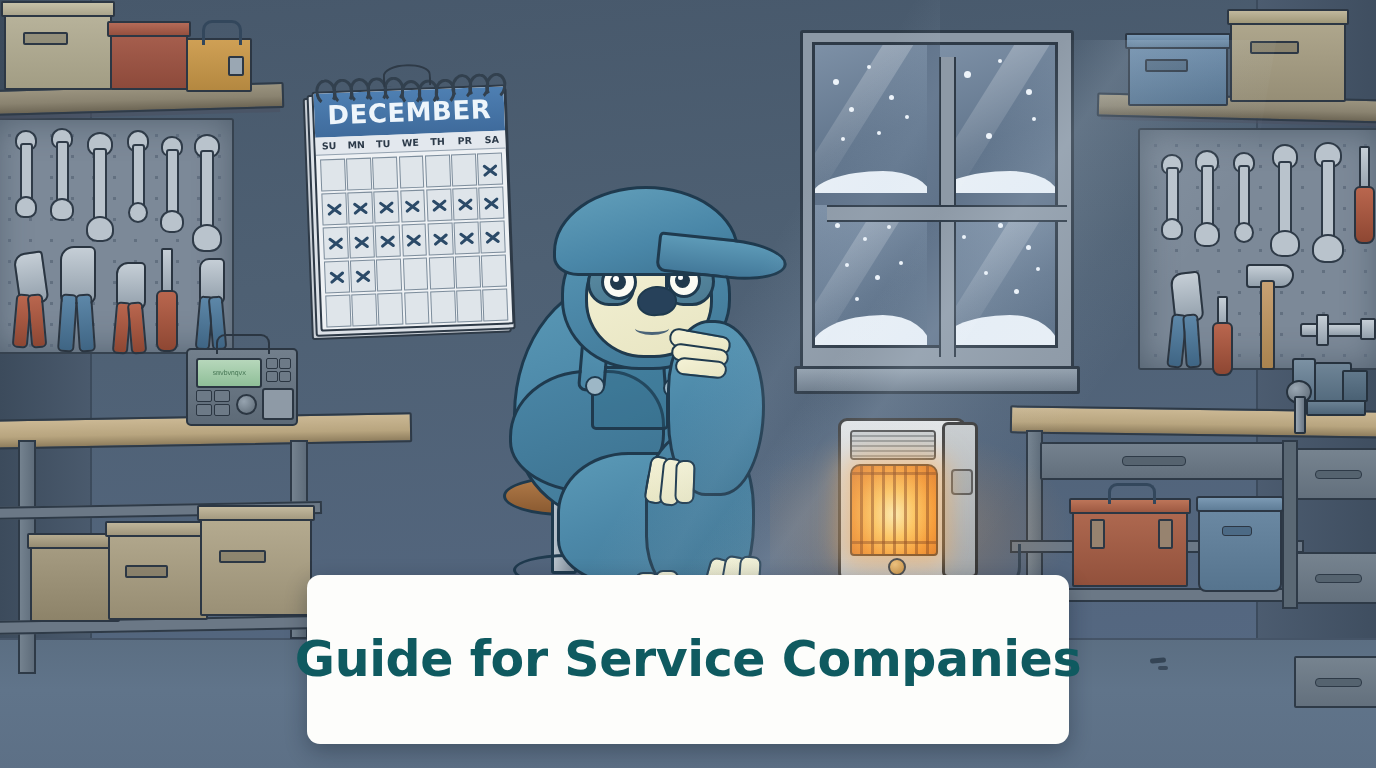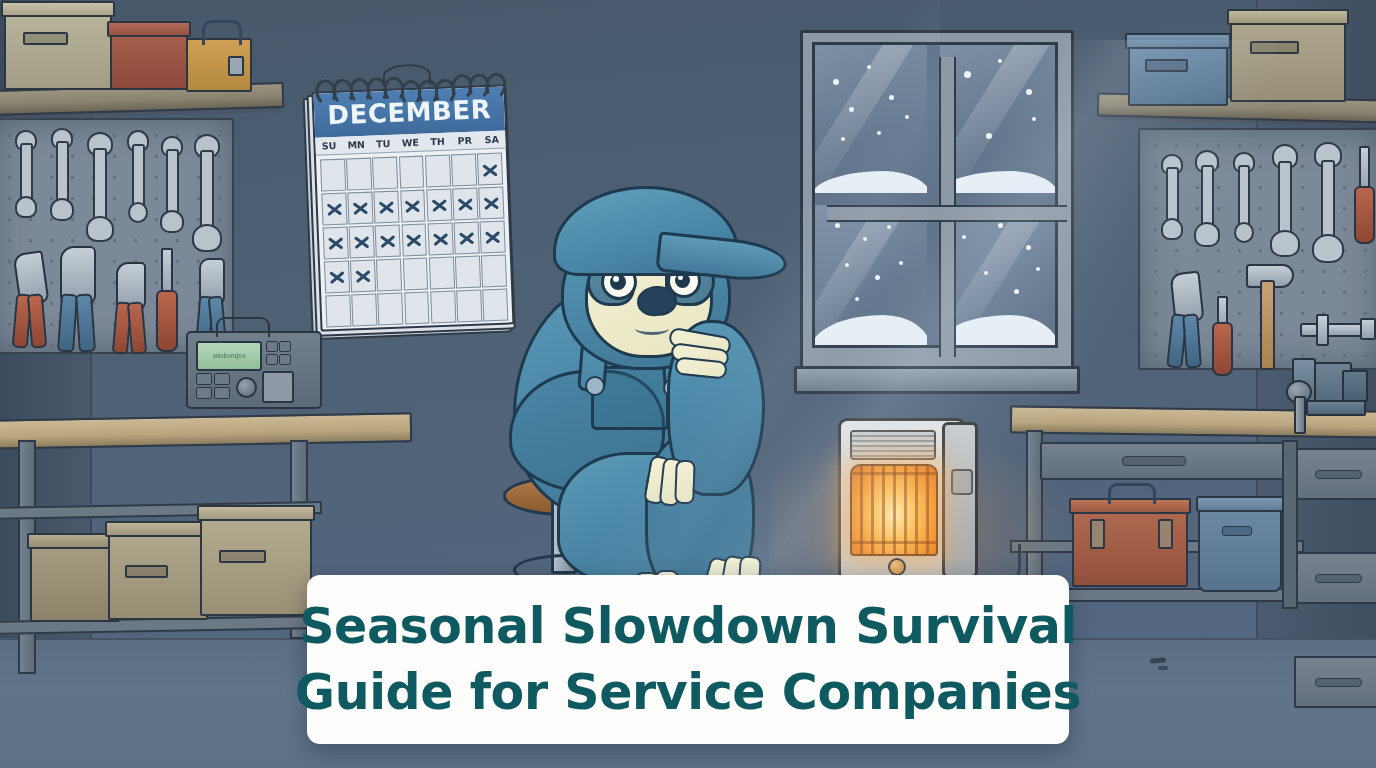--- a/index.html
+++ b/index.html
@@ -451,21 +451,21 @@
        background:linear-gradient(180deg,#b2a88d,#978d73);">
     <div class="boxlid" style="background:linear-gradient(180deg,#bfb59a,#a0967c);"></div>
     <div class="boxlabel" style="top:40%;"></div>
   </div>
   <div class="abs box" style="left:200px;top:512px;width:108px;height:100px;
        background:linear-gradient(180deg,#b6ac91,#9a9076);">
     <div class="boxlid" style="background:linear-gradient(180deg,#c3b99e,#a49a80);"></div>
     <div class="boxlabel" style="top:36%;"></div>
   </div>
 
-  <div class="instrument" style="left:186px;top:331px;width:108px;height:74px;padding-left:24px;">
+  <div class="instrument" style="left:186px;top:348px;width:108px;height:74px;">
     <div class="abs" style="left:28px;top:-16px;width:50px;height:18px;border:2.5px solid #2b3642;
          border-bottom:none;border-radius:9px 9px 0 0;"></div>
     <div class="lcd" style="left:8px;top:8px;width:62px;height:26px;font-size:7px;">smvbvnqvx</div>
     <div class="btn" style="left:78px;top:8px;width:10px;height:9px;"></div>
     <div class="btn" style="left:91px;top:8px;width:10px;height:9px;"></div>
     <div class="btn" style="left:78px;top:21px;width:10px;height:9px;"></div>
     <div class="btn" style="left:91px;top:21px;width:10px;height:9px;"></div>
     <div class="btn" style="left:8px;top:40px;width:14px;height:10px;"></div>
     <div class="btn" style="left:26px;top:40px;width:14px;height:10px;"></div>
     <div class="btn" style="left:8px;top:54px;width:14px;height:10px;"></div>
@@ -658,17 +658,16 @@
 
     <div class="abs" style="left:128px;top:126px;width:52px;height:44px;
          border:3px solid #3a4754;border-top:none;border-left:none;border-radius:0 0 24px 0;
          background:transparent;"></div>
   </div>
 
   <div id="beam2" class="abs"></div>
   <div id="beam" class="abs"></div>
 
   <div id="title-card" class="abs">
-    <h1>Seasonal Slowdown Survival</h1>
     <h1>Guide for Service Companies</h1>
   </div>
 
 </div>
 
 </body></html>

